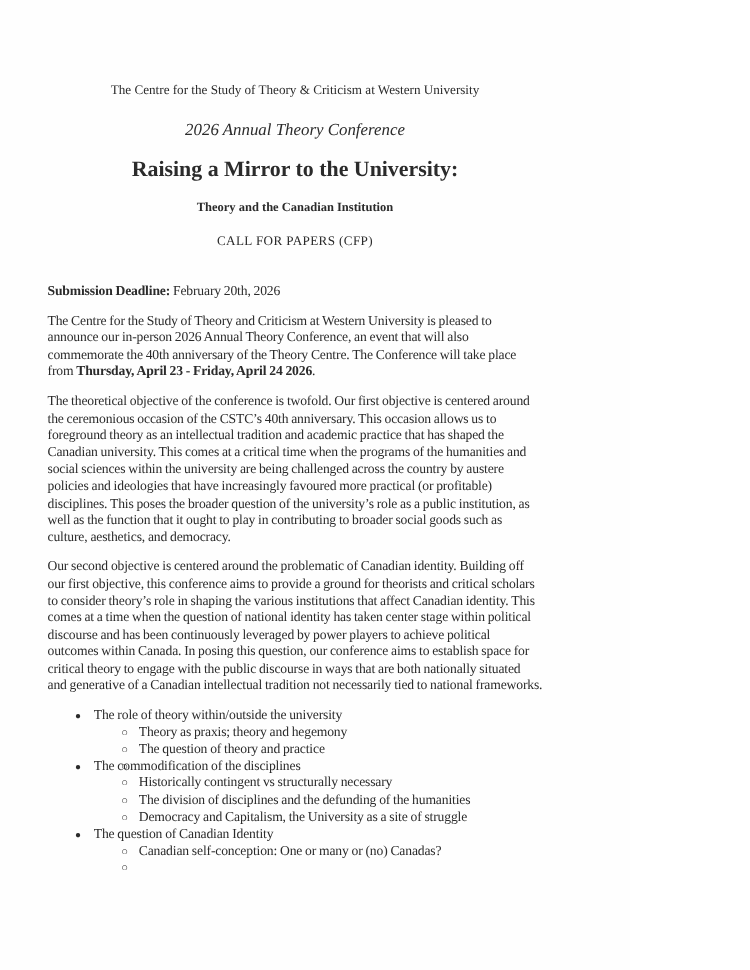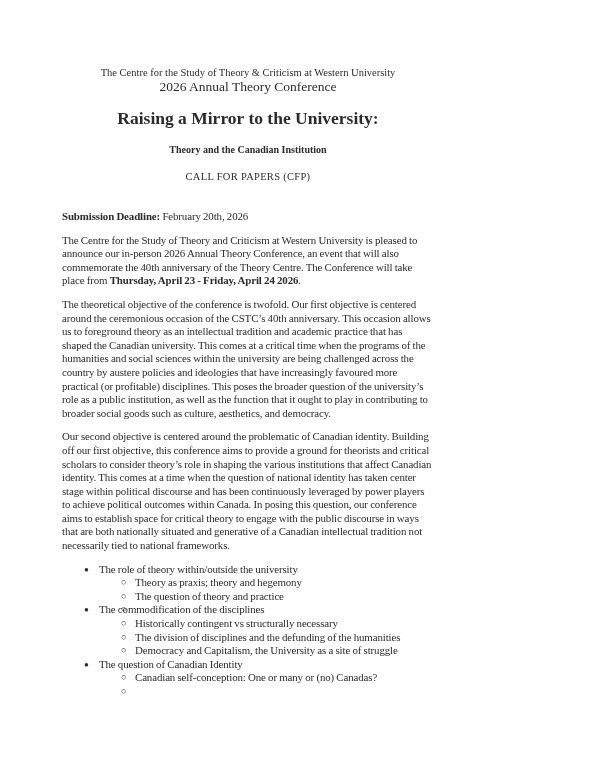--- a/index.html
+++ b/index.html
@@ -4,26 +4,26 @@
 <style>
   html, body { margin: 0; padding: 0; background: #ffffff; }
   .page {
     position: relative;
     width: 504px;
     height: 776px;
     background: #fefefe;
     color: #2b2b2b;
     font-family: "Liberation Serif", serif;
     box-sizing: border-box;
-    padding: 66px 70px 0 62px;
+    padding: 66px 70px 0 38px;
     overflow: hidden;
   }
   header { text-align: center; }
   .org-line  { font-size: 10.5px; line-height: 13px; }
-  .conf-line { font-size: 13.5px; line-height: 16px; margin-top: 0; }
+  .conf-line { font-size: 13.5px; line-height: 16px; margin-top: 17px; font-style: italic; }
   .doc-title    { font-size: 17.5px; line-height: 21px; margin: 13px 0 0 0; font-weight: bold; }
   .doc-subtitle { font-size: 10px;   line-height: 19px; margin: 11px 0 0 0; font-weight: bold; }
   .cfp-line  { font-size: 10.5px; line-height: 13px; margin-top: 11px; letter-spacing: 0.3px; }
   main {
     margin-top: 27px;
     font-size: 10.9px;
     line-height: 13.6px;
     letter-spacing: -0.12px;
     word-spacing: -0.3px;
   }

